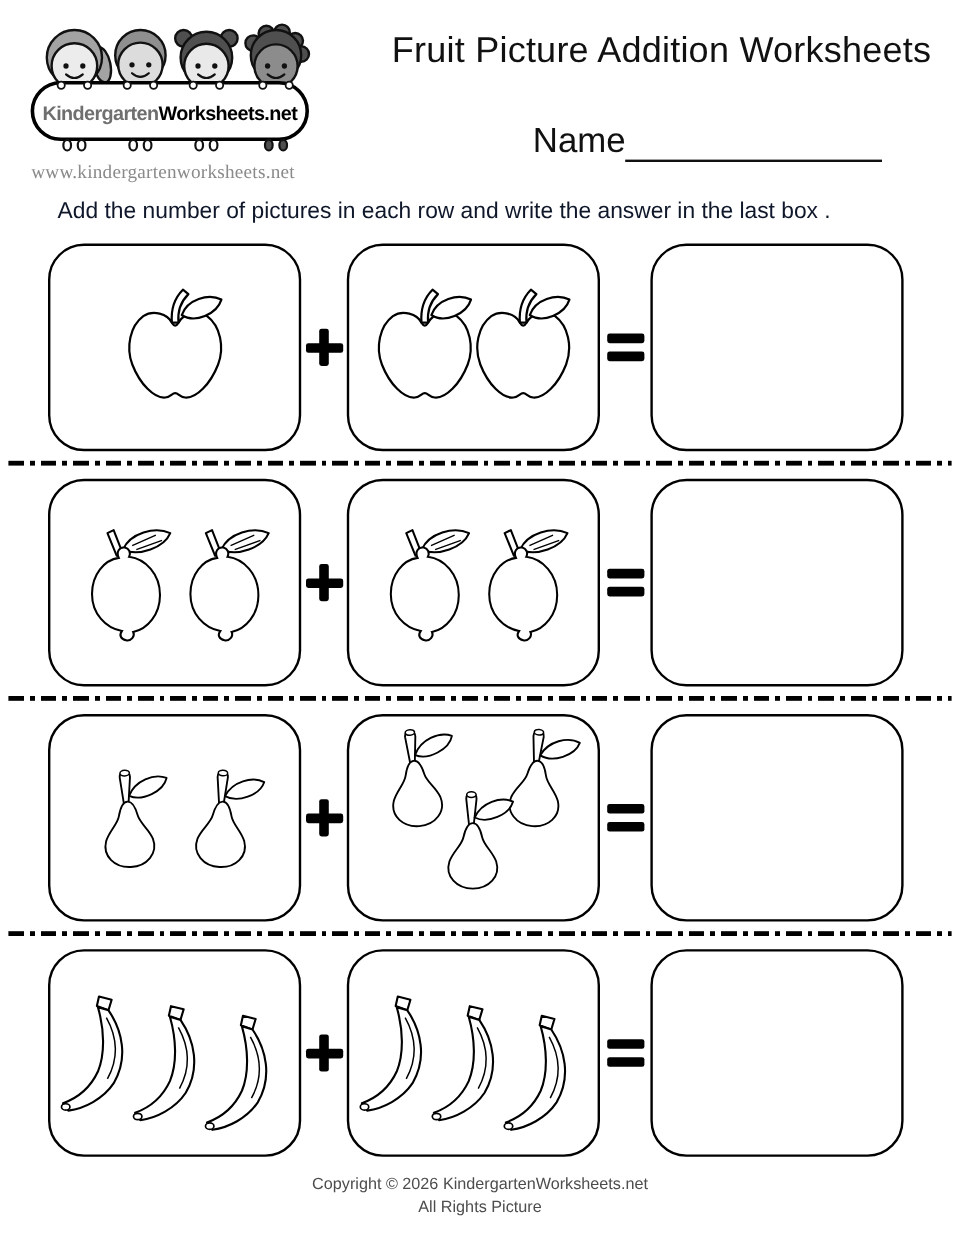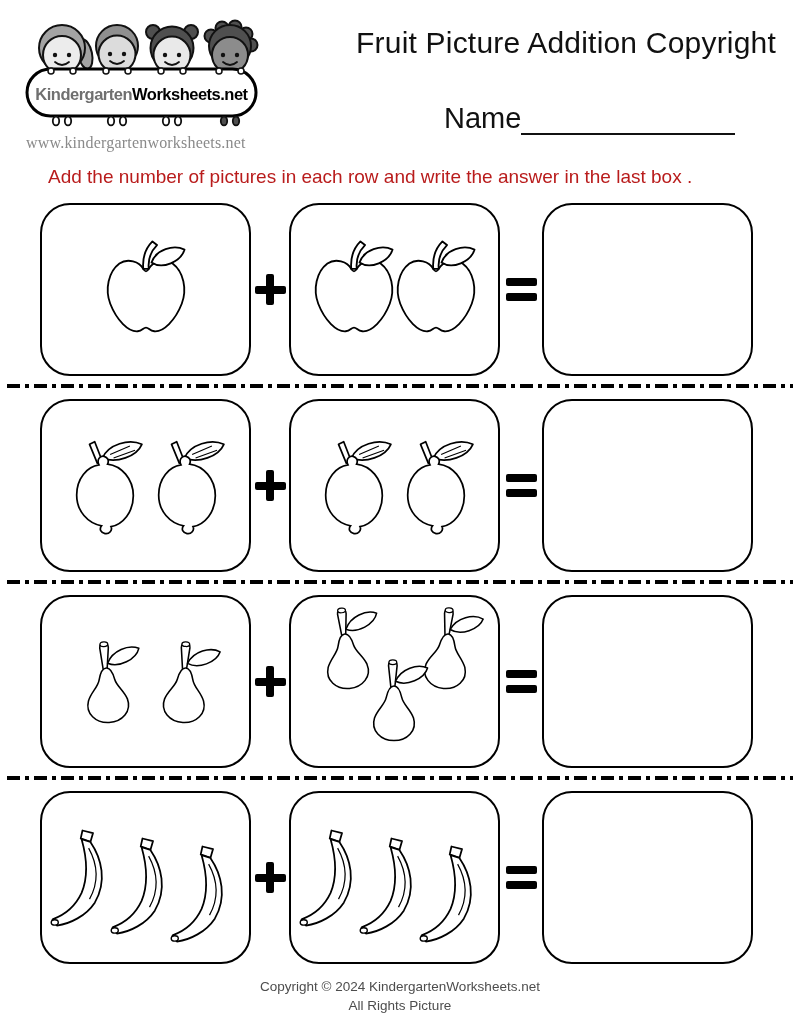--- a/index.html
+++ b/index.html
@@ -17,21 +17,21 @@
     position:absolute; right:24px; top:26px;
     font-size:30px; color:#111; letter-spacing:.2px; white-space:nowrap;
   }
   .name-row { position:absolute; left:444px; top:102px; font-size:29px; white-space:nowrap; }
   .name-line {
     display:inline-block; width:214px; height:30px;
     border-bottom:2.5px solid #111; vertical-align:bottom;
   }
 
   
-  .instruction { margin:4px 0 0 48px; font-size:19px; line-height:26px; color:#b91c1c; }
+  .instruction { margin:4px 0 0 48px; font-size:19px; line-height:26px; color:#0f172a; }
 
   
   .rows { margin:13px 0 0 40px; }
   .row { display:flex; align-items:center; }
   .fruit-cell, .answer-cell {
     width:207px; height:169px; background:#fff;
     border:2.4px solid #000; border-radius:30px; flex:none;
     display:flex; align-items:center; justify-content:center;
   }
   .op { flex:none; display:flex; align-items:center; justify-content:center; }
@@ -178,21 +178,21 @@
             <ellipse cx="154" cy="109" rx="3.2" ry="4.4"></ellipse>
         </g>
         <g fill="#4f4f4f" stroke="#111" stroke-width="1.8">
           <ellipse cx="200" cy="109" rx="3.2" ry="4.4"></ellipse>
             <ellipse cx="212" cy="109" rx="3.2" ry="4.4"></ellipse>
         </g>
       </svg>
       <div class="site-url">www.kindergartenworksheets.net</div>
     </div>
 
-    <div class="page-title">Fruit Picture Addition Copyright</div>
+    <div class="page-title">Fruit Picture Addition Worksheets</div>
 
     <div class="name-row">
       <span>Name</span><span class="name-line"></span>
     </div>
   </div>
 
   <div class="instruction">Add the number of pictures in each row and write the answer in the last box .</div>
 
   <div class="rows">
   <div class="row">
@@ -348,17 +348,17 @@
       <span class="equals">
             <i></i>
             <i></i>
           </span>
     </div>
     <div class="answer-cell"></div>
   </div>
 </div>
 
   <div class="footer">
-    <div>Copyright © 2024 KindergartenWorksheets.net</div>
+    <div>Copyright © 2026 KindergartenWorksheets.net</div>
     <div>All Rights Picture</div>
   </div>
 
 </div>
 
 </body></html>

